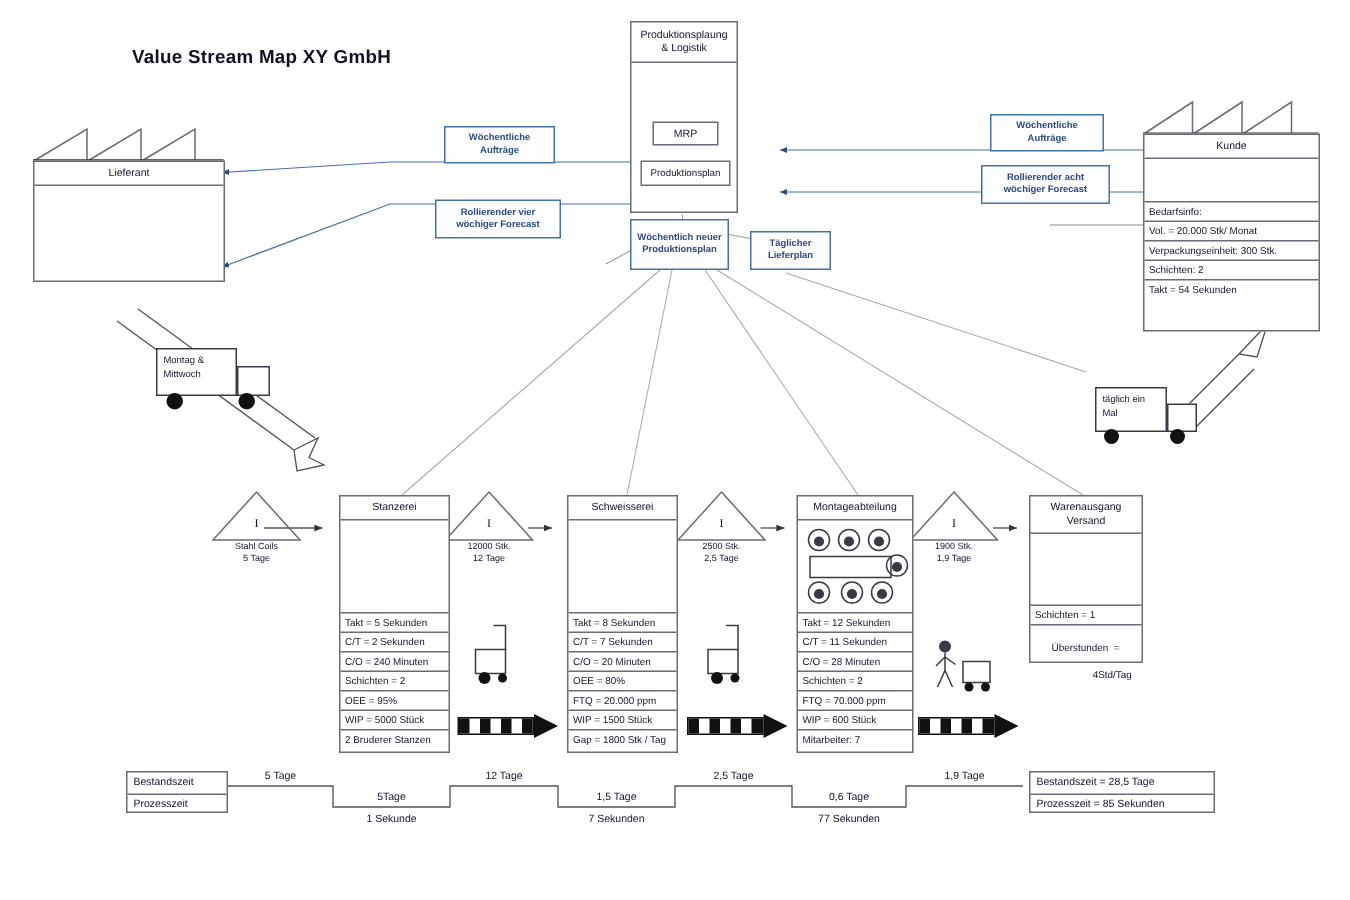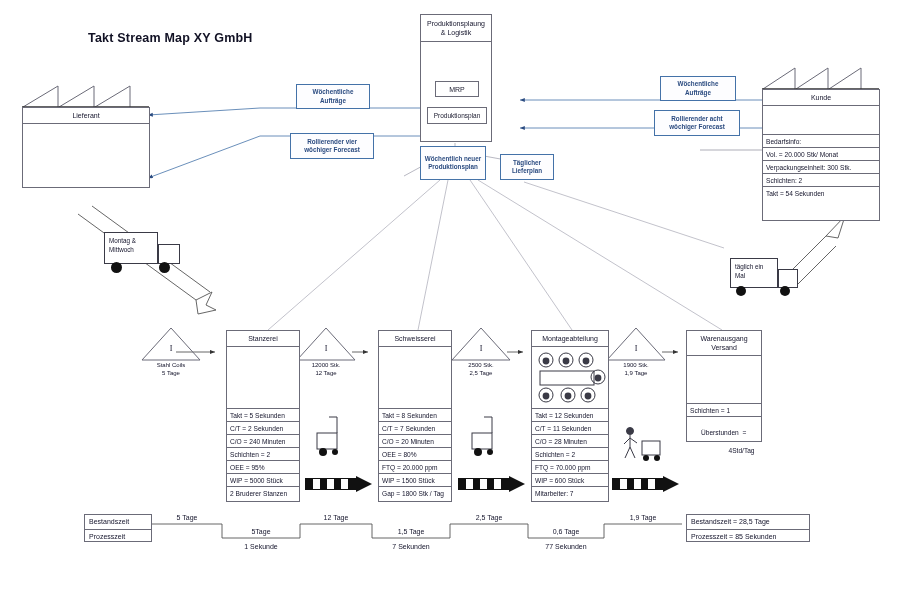--- a/index.html
+++ b/index.html
@@ -154,21 +154,21 @@
     <g stroke="#8a8a98" stroke-width="0.7" fill="none">
       <path d="M700,150 L762,150"></path>
     </g>
 
     <g stroke="#555" stroke-width="0.9" fill="none">
       <path d="M150,524 L222,524 L222,538 L300,538 L300,524 L372,524 L372,538 L450,538
                L450,524 L528,524 L528,538 L604,538 L604,524 L682,524"></path>
     </g>
   </svg>
 
-  <div class="abs" id="title" style="left:88px;top:31px;">Takt Stream Map XY GmbH</div>
+  <div class="abs" id="title" style="left:88px;top:31px;">Value Stream Map XY GmbH</div>
 
   <div class="abs" style="left:22px;top:84px;width:128px;height:104px;">
     <svg width="128" height="24" style="position:absolute;left:0;top:0;">
       <path d="M1,23 L36,2 L36,23 M37,23 L72,2 L72,23 M73,23 L108,2 L108,23" fill="none" stroke="#6b6b78" stroke-width="1"></path>
       <path d="M0,23 L127,23" stroke="#333" stroke-width="1.6"></path>
     </svg>
     <div class="factory-body abs" style="left:0;top:23px;width:128px;height:81px;">
       <div class="fact-name">Lieferant</div>
     </div>
   </div>

